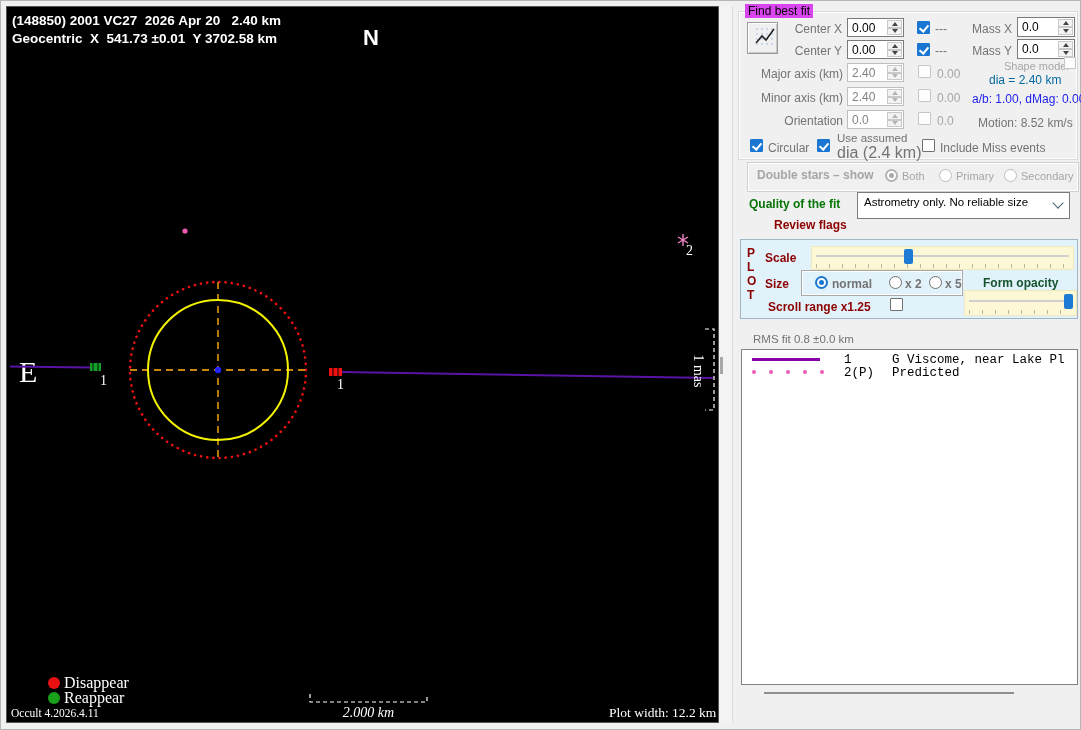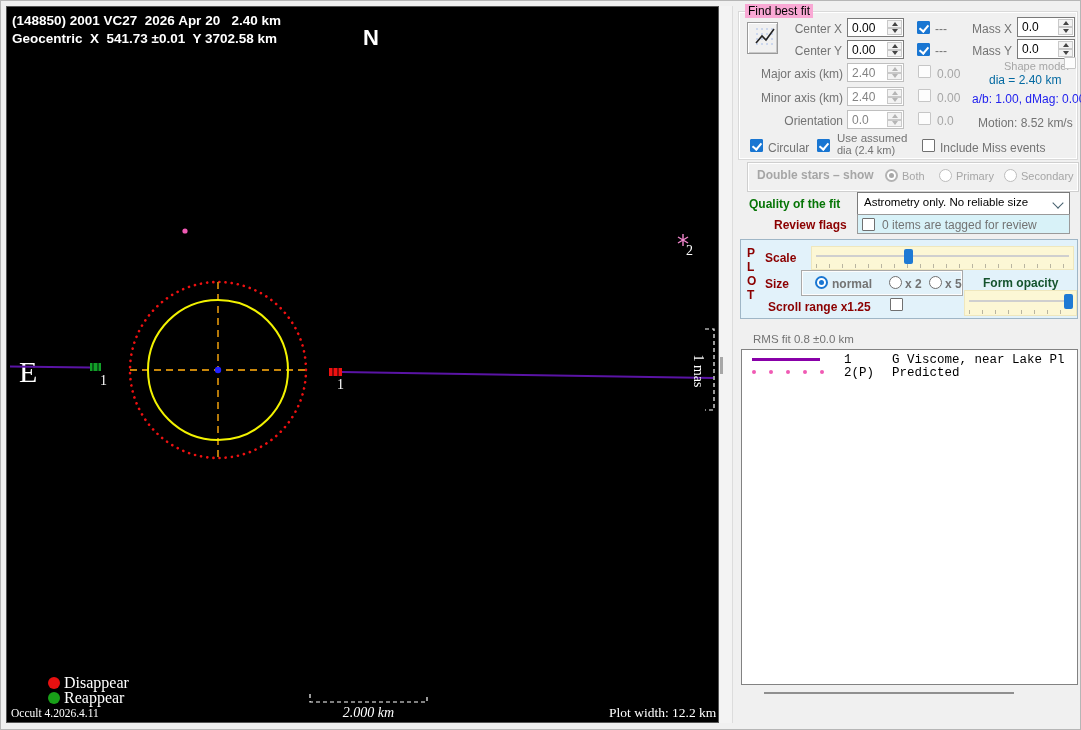--- a/index.html
+++ b/index.html
@@ -20,21 +20,21 @@
   .lbl.r{text-align:right;}
   .bold{font-weight:bold;}
   .maroon{color:#8b0000;}
   .greenlbl{color:#067506;}
   .magenta{color:#14532d;}
   .bluetxt{color:#2222ee;}
   .greentxt{color:#0369a1;}
   .gray{color:#a6a6a6;}
 
   .groupbox{position:absolute;border:1px solid #d9d9d9;box-shadow:inset 0 0 0 1px #ffffff;}
-  .gb-title{position:absolute;background:#f9a8d4;padding:0 3px;font-size:12px;}
+  .gb-title{position:absolute;background:#d946ef;padding:0 3px;font-size:12px;}
 
   .spin{position:absolute;background:#fff;border:1px solid #7a7a7a;box-sizing:border-box;font-size:12px;}
   .spin .val{position:absolute;left:4px;top:2px;}
   .spin.dis{border-color:#bfbfbf;}
   .spin.dis .val{color:#838383;}
   .spin .btns{position:absolute;right:1px;top:1px;bottom:1px;width:15px;display:flex;flex-direction:column;}
   .spin .btns div{flex:1;background:#f3f3f3;border:1px solid #c9c9c9;display:flex;align-items:center;justify-content:center;}
   .tri-up{width:0;height:0;border-left:3px solid transparent;border-right:3px solid transparent;border-bottom:4px solid #444;}
   .tri-dn{width:0;height:0;border-left:3px solid transparent;border-right:3px solid transparent;border-top:4px solid #444;}
   .spin.dis .tri-up{border-bottom-color:#b5b5b5;}
@@ -277,44 +277,40 @@
       </span>
   </div>
   <span class="chk dis" style="left:917px;top:111px;"></span>
   <div class="lbl gray" style="left:936px;top:113px;">0.0</div>
   <div class="lbl" style="left:977px;top:115px;">Motion: 8.52 km/s</div>
 
   <span class="chk on" style="left:749px;top:138px;"></span>
   <div class="lbl" style="left:767px;top:140px;">Circular</div>
   <span class="chk on" style="left:816px;top:138px;"></span>
   <div class="lbl" style="left:836px;top:131px;font-size:11.5px;">Use assumed</div>
-  <div class="lbl" style="left:836px;top:143px;font-size:11px;">dia (2.4 km)</div>
+  <div class="lbl" style="left:836px;top:143px;font-size:16px;">dia (2.4 km)</div>
   <span class="chk" style="left:921px;top:138px;"></span>
   <div class="lbl" style="left:939px;top:140px;">Include Miss events</div>
 
   <div class="groupbox" style="left:746px;top:161px;width:330px;height:28px;border-color:#cfcfcf;"></div>
   <div class="lbl gray bold" style="left:756px;top:167px;text-align:right;">Double stars – show</div>
   <span class="radio dis on" style="left:884px;top:168px;"></span>
   <div class="lbl gray" style="left:901px;top:169px;font-size:11px;">Both</div>
   <span class="radio dis" style="left:938px;top:168px;"></span>
   <div class="lbl gray" style="left:955px;top:169px;font-size:11px;">Primary</div>
   <span class="radio dis" style="left:1003px;top:168px;"></span>
   <div class="lbl gray" style="left:1020px;top:169px;font-size:11px;">Secondary</div>
 
   <div class="lbl greenlbl bold" style="left:748px;top:196px;">Quality of the fit</div>
   <div class="combo" style="left:856px;top:191px;width:213px;height:27px;">
     <span class="ctext">Astrometry only. No reliable size</span>
     <span class="chev"></span>
   </div>
 
   <div class="lbl maroon bold" style="left:773px;top:217px;">Review flags</div>
-  <div class="cyanbox" style="left:856px;top:213px;width:213px;height:20px;background:#d8f2f8;border-color:#9a9a9a;">
-    <span class="chk" style="left:4px;top:3px;"></span>
-    <div class="lbl" style="left:24px;top:3px;">0 items are tagged for review</div>
-  </div>
 
   <div class="plotpanel">
     <div class="lbl maroon bold" style="left:6px;top:6px;">P</div>
     <div class="lbl maroon bold" style="left:6px;top:20px;">L</div>
     <div class="lbl maroon bold" style="left:6px;top:34px;">O</div>
     <div class="lbl maroon bold" style="left:6px;top:48px;">T</div>
 
     <div class="lbl maroon bold" style="left:24px;top:11px;text-align:right;">Scale</div>
     <div class="slider" style="left:70px;top:6px;width:263px;height:24px;">
       <div class="groove"></div>

